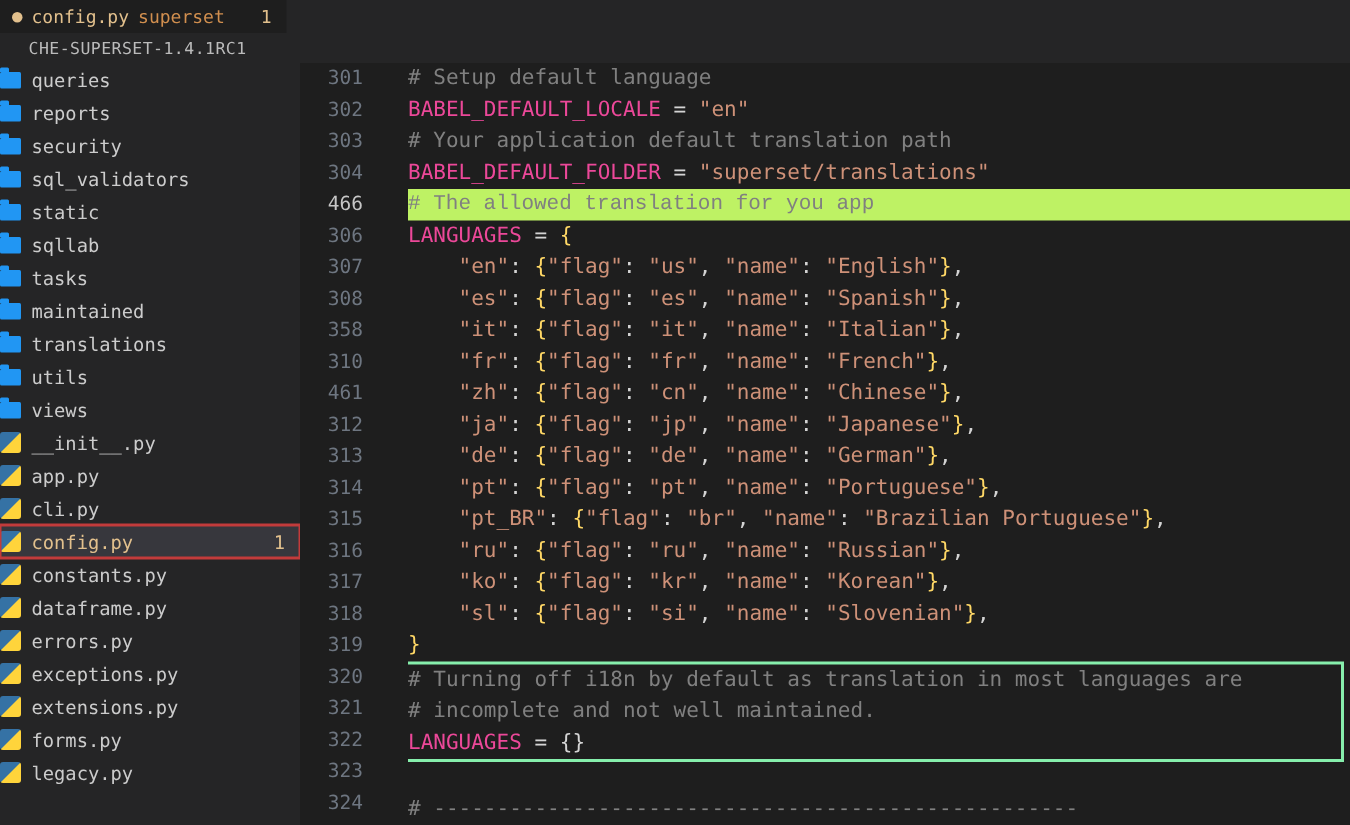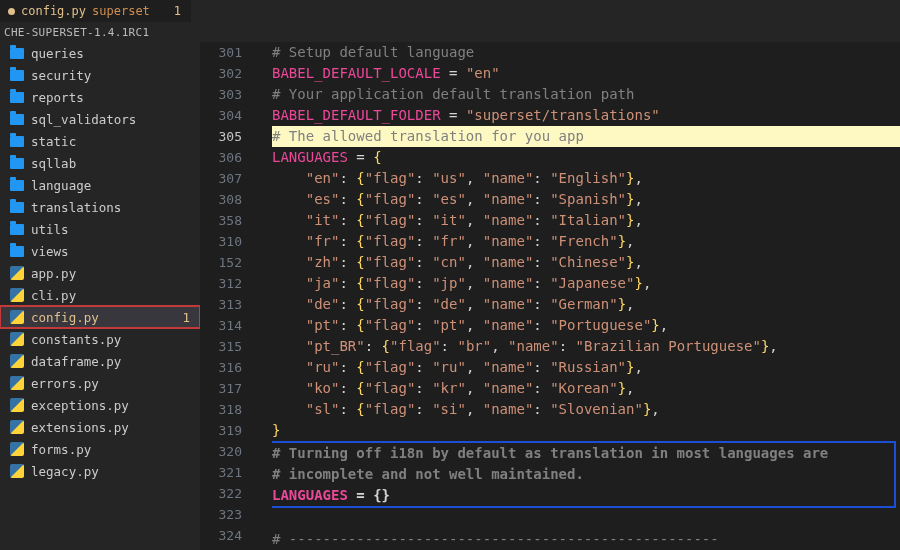--- a/index.html
+++ b/index.html
@@ -23,34 +23,34 @@
   .tab {
     height:22px; display:flex; align-items:center; gap:6px;
     background:#1e1e1e; padding:0 10px 0 8px;
     color:#e2c08d; font-size:12px;
   }
   .tab .py-dot { width:7px; height:7px; border-radius:50%; background:#e2c08d; }
   .tab .git   { color:#d18f4f; }
   .tab .badge { color:#e2c08d; margin-left:auto; padding-left:18px;}
   .project {
     height:20px; display:flex; align-items:center;
-    padding-left:4px; color:#bbbbbb; font-size:11px; letter-spacing:.3px;
+    padding-left:19px; color:#bbbbbb; font-size:11px; letter-spacing:.3px;
     background:#252526;
   }
   
   .main { flex:1; display:flex; min-height:0; }
   
   .sidebar {
     width:200px; flex:none;
     background:#252526; color:#cccccc;
     overflow:hidden;
   }
   .item {
     height:22px; display:flex; align-items:center; gap:7px;
-    padding-left:10px; padding-right:10px;
+    padding-right:10px;
     font-size:12.5px; cursor:pointer;
   }
   .item.active { background:#37373d; color:#e2c08d; }
   .item .num { margin-left:auto; color:#e2c08d; }
   .ico-folder {
     width:14px; height:11px; background:#2196f3; border-radius:1px;
     position:relative; flex:none;
   }
   .ico-folder::before {
     content:""; position:absolute; top:-3px; left:0;
@@ -74,30 +74,29 @@
     color:#6e7681; text-align:right;
     padding-right:14px;
     font-size:13px; line-height:21px;
   }
   .gutter .cur { color:#c6c6c6; }
   .code {
     flex:1; font-size:14px; line-height:21px;
     white-space:pre; overflow:hidden;
   }
   .line { height:21px; }
-  .line.hl { background:#fef9c3; }
+  .line.hl { background:#bef264;font-family:Liberation Mono, monospace; }
   .c  { color:#808080; }        
   .kw { color:#ec4899; }        
   .op { color:#d4d4d4; }
   .s  { color:#ce9178; }        
   .br { color:#ffd866; }        
   .code .redblock {
-    border:2px solid #1d4ed8; margin-left:-4px; padding-left:2px;
+    border:2px solid #86efac; margin-left:-4px; padding-left:2px;
     margin-right:4px;
-    font-weight:bold;
   }
 </style>
 </head>
 <body>
 
 <div class="top">
   <div class="tabrow">
     <div class="tab">
       <span class="py-dot"></span>
       <span>config.py</span>
@@ -109,53 +108,61 @@
 </div>
 
 <div class="main">
   <div class="sidebar" id="sidebar">
       <div class="item">
         <span class="ico-folder"></span>
         <span>queries</span>
       </div>
       <div class="item">
         <span class="ico-folder"></span>
+        <span>reports</span>
+      </div>
+      <div class="item">
+        <span class="ico-folder"></span>
         <span>security</span>
       </div>
       <div class="item">
         <span class="ico-folder"></span>
-        <span>reports</span>
-      </div>
-      <div class="item">
-        <span class="ico-folder"></span>
         <span>sql_validators</span>
       </div>
       <div class="item">
         <span class="ico-folder"></span>
         <span>static</span>
       </div>
       <div class="item">
         <span class="ico-folder"></span>
         <span>sqllab</span>
       </div>
       <div class="item">
         <span class="ico-folder"></span>
-        <span>language</span>
+        <span>tasks</span>
+      </div>
+      <div class="item">
+        <span class="ico-folder"></span>
+        <span>maintained</span>
       </div>
       <div class="item">
         <span class="ico-folder"></span>
         <span>translations</span>
       </div>
       <div class="item">
         <span class="ico-folder"></span>
         <span>utils</span>
       </div>
       <div class="item">
         <span class="ico-folder"></span>
         <span>views</span>
+      </div>
+      <div class="item">
+        <span class="ico-py"></span>
+        <span>__init__.py</span>
       </div>
       <div class="item">
         <span class="ico-py"></span>
         <span>app.py</span>
       </div>
       <div class="item">
         <span class="ico-py"></span>
         <span>cli.py</span>
       </div>
       <div class="item active redbox">
@@ -193,27 +200,27 @@
       </div>
       <div class="item"></div>
     </div>
 
   <div class="editor">
     <div class="gutter" id="gutter">
         <div>301</div>
         <div>302</div>
         <div>303</div>
         <div>304</div>
-        <div class="cur">305</div>
+        <div class="cur">466</div>
         <div>306</div>
         <div>307</div>
         <div>308</div>
         <div>358</div>
         <div>310</div>
-        <div>152</div>
+        <div>461</div>
         <div>312</div>
         <div>313</div>
         <div>314</div>
         <div>315</div>
         <div>316</div>
         <div>317</div>
         <div>318</div>
         <div>319</div>
         <div>320</div>
         <div>321</div>

